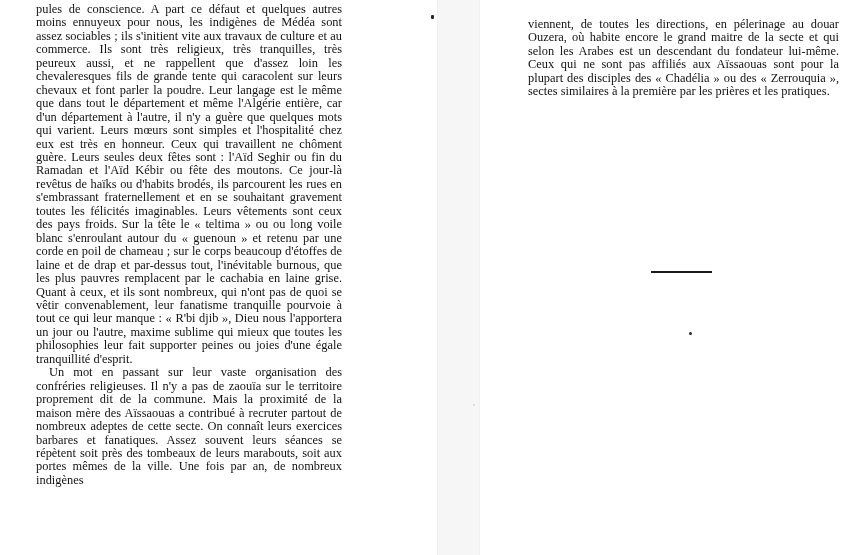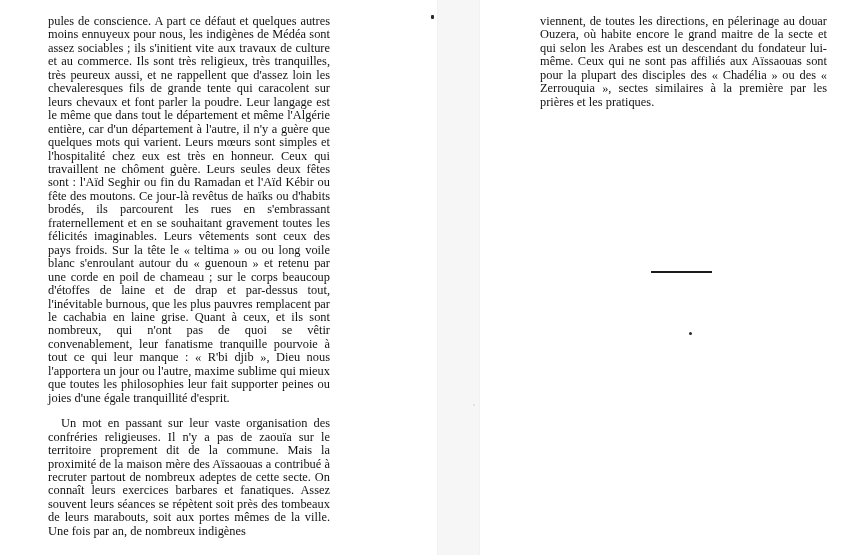--- a/index.html
+++ b/index.html
@@ -49,26 +49,26 @@
   }
 
   .column.left {
     left: 36px;
     top: 3px;
     width: 306px;
   }
 
   .column.right {
     left: 528px;
-    top: 3px;
+    top: 18px;
     width: 311px;
   }
 
   .para {
-    margin: 12px;
+    margin: 0;
     text-indent: 0;
   }
 
   .para.indented {
     text-indent: 13px;
   }
 
   
   .para::after {
     content: "";

